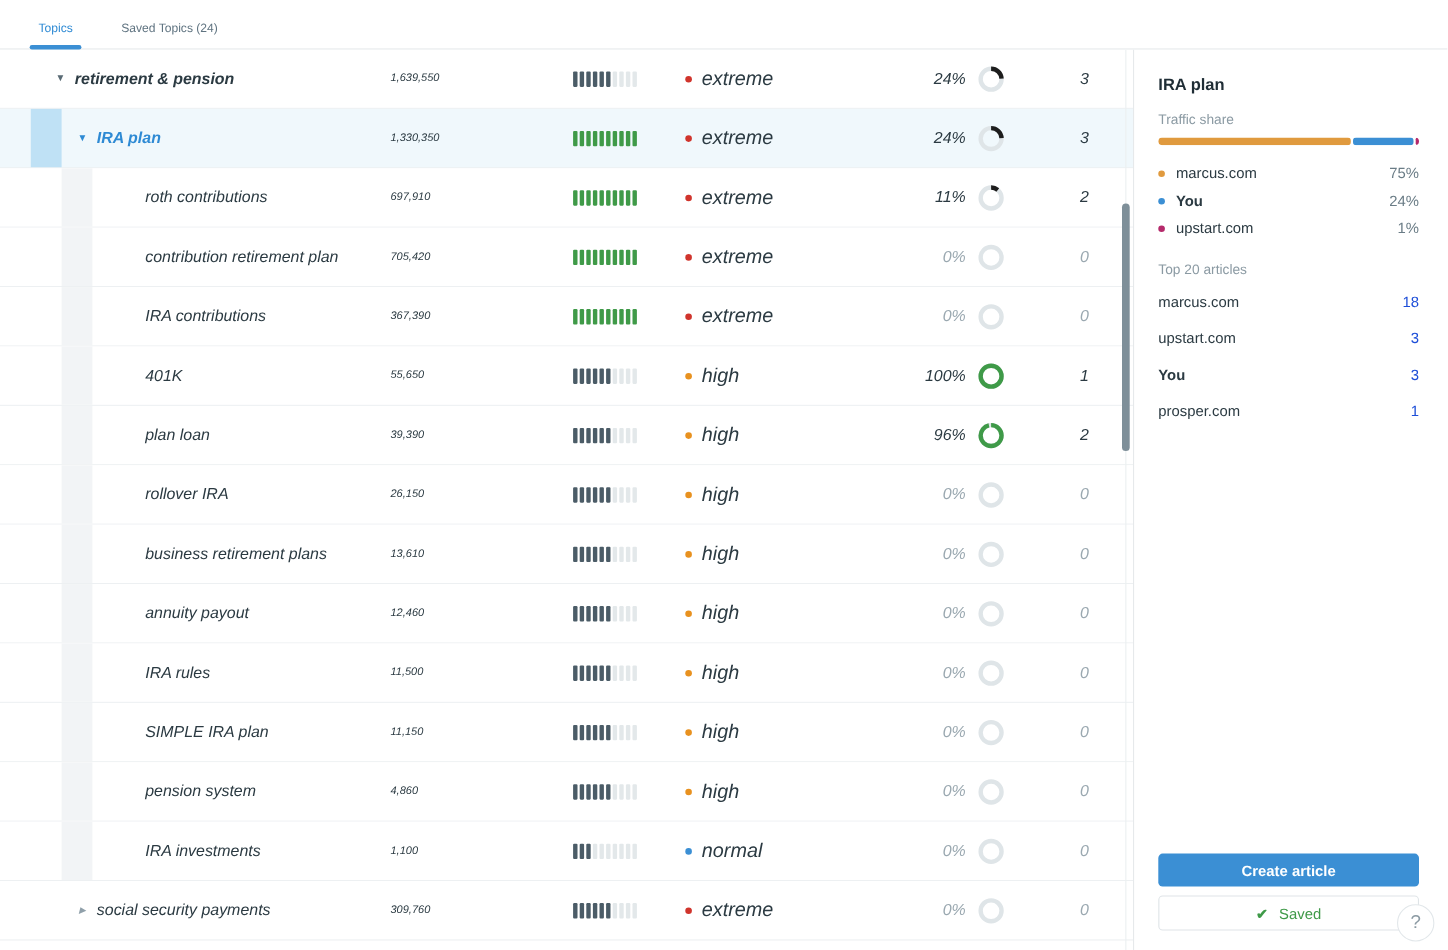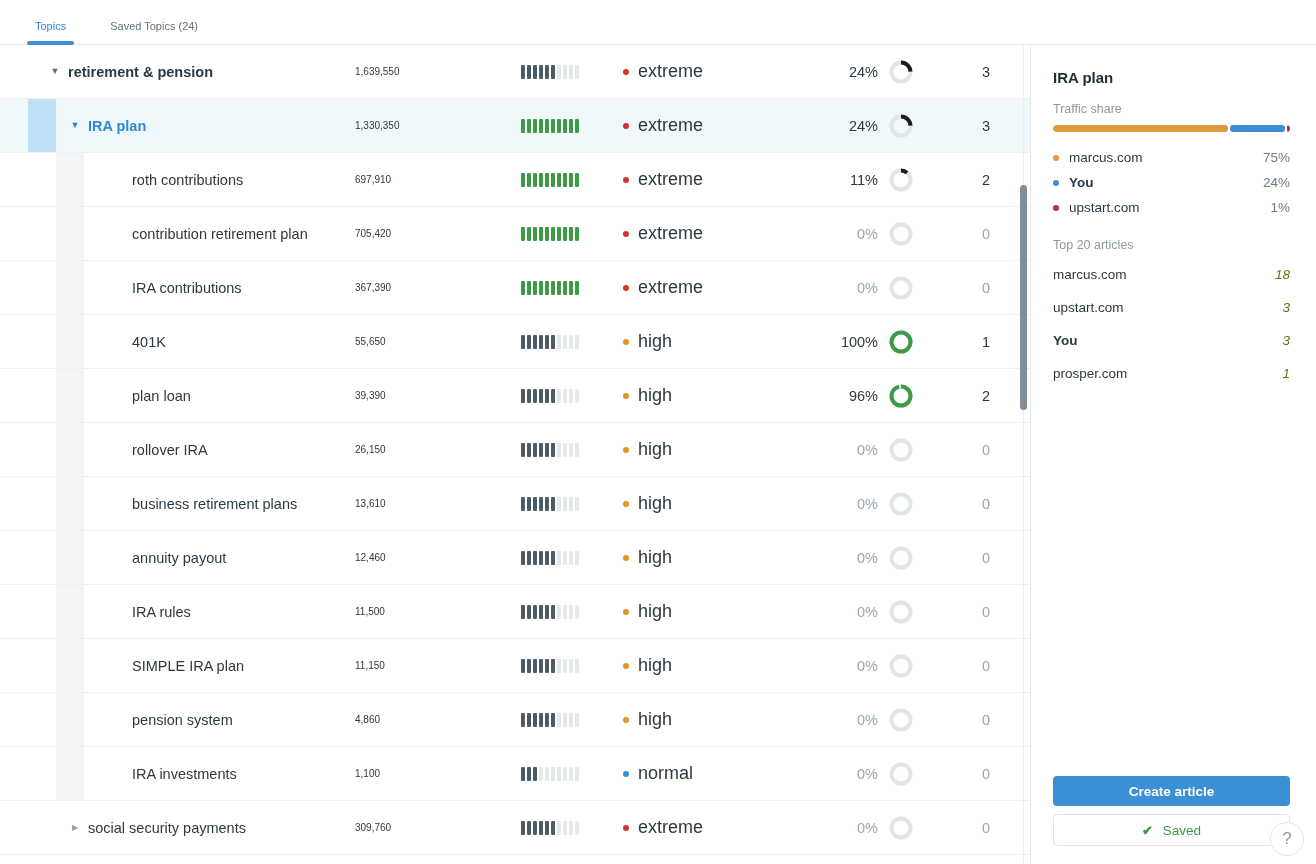--- a/index.html
+++ b/index.html
@@ -39,20 +39,21 @@
   }
 
   
   .body { flex: 1 1 auto; display: flex; min-height: 0; position: relative; }
 
   
   .table-wrap {
     width: 1030px; flex: 0 0 1030px;
     position: relative; overflow: hidden;
     background: #fff;
+    font-style: italic;
   }
   .rows { position: relative; }
   .row {
     display: flex; align-items: center;
     height: 54px;
     border-bottom: 1px solid #edf0f2;
     position: relative;
     background: #fff;
   }
   .row.selected { background: #f0f8fc; }
@@ -147,21 +148,21 @@
   .legend-name { flex: 1 1 auto; }
   .legend-name.bold { font-weight: bold; }
   .legend-val { color: #6a7c86; }
   .articles-head { font-size: 12.5px; color: #8b9aa3; margin: 18px 0 6px 0; }
   .art-row {
     display: flex; align-items: center;
     font-size: 13.5px; color: #2b3a42; padding: 9px 0;
   }
   .art-name { flex: 1 1 auto; }
   .art-name.bold { font-weight: bold; }
-  .art-val { color: #4d7c0f; font-style: italic; }
+  .art-val { color: #1d4ed8; }
 
   .side-actions { margin-top: auto; padding-bottom: 18px; }
   .btn-primary {
     display: block; width: 100%; height: 30px;
     background: #3b8fd4; color: #fff; border: none; border-radius: 4px;
     font-size: 13.5px; font-weight: bold; cursor: pointer;
     font-family: "Liberation Sans", sans-serif;
     margin-bottom: 8px;
   }
   .btn-saved {

